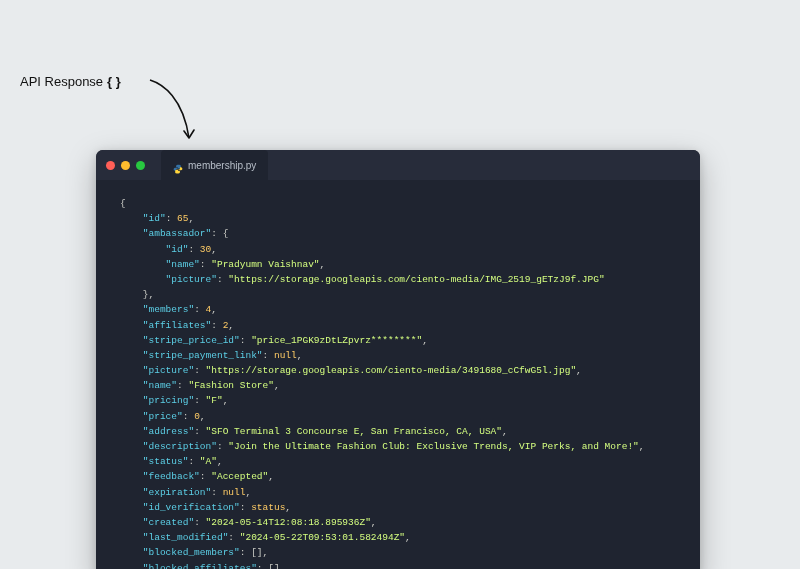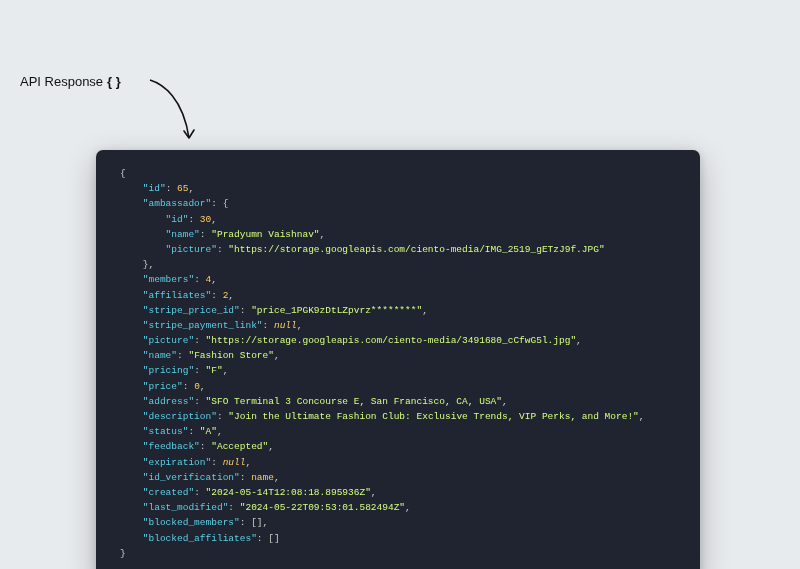--- a/index.html
+++ b/index.html
@@ -93,60 +93,74 @@
     font-size: 9.5px;
     line-height: 1.6;
     color: #c5cbd6;
     white-space: pre;
     letter-spacing: 0px;
   }
   .k  { color: #5ccfe6; }
   .s  { color: #d5ff80; }
   .n  { color: #ffcc66; }
   .b  { color: #ffcc66; }
-  .nl { color: #ffcc66; font-style: italic; }
+  .nl { color: #ffcc66; }
   .p  { color: #cbccc6; }
 </style>
 </head>
 <body>
 
 <div class="container">
 
   <div class="annotation">
     <span>API Response</span>
     <span class="braces">{ }</span>
   </div>
 
   <svg class="arrow" viewBox="0 0 60 80">
     <path d="M5,4 C18,8 38,22 44,62" stroke="#111" stroke-width="1.6" fill="none"></path>
     <path d="M44,62 L39,55 M44,62 L49,54" stroke="#111" stroke-width="1.6" fill="none" stroke-linecap="round"></path>
   </svg>
 
   <div class="editor-window">
+    <div class="title-bar">
+      <span class="dot red"></span>
+      <span class="dot yellow"></span>
+      <span class="dot green"></span>
+      <div class="tab">
+        <span class="py-icon">
+          <svg viewBox="0 0 16 16" width="10" height="10">
+            <path d="M7.5 1C5 1 5 3 5 3v2h3v1H3.5S1 6 1 8.5 3.5 11 3.5 11H5V9s0-2 2.5-2h3s2 0 2-2V3s0-2-2.5-2h-2.5z" fill="#3572A5"></path>
+            <path d="M8.5 15c2.5 0 2.5-2 2.5-2v-2H8v-1h4.5S15 10 15 7.5 12.5 5 12.5 5H11v2s0 2-2.5 2h-3s-2 0-2 2v2s0 2 2.5 2h2.5z" fill="#FFD43B"></path>
+          </svg>
+        </span>
+        <span class="filename">membership.py</span>
+      </div>
+    </div>
     <div class="code-area" id="code-area"><span class="p">{
 </span><span class="p">    </span><span class="k">"id"</span><span class="p">: </span><span class="n">65</span><span class="p">,
 </span><span class="p">    </span><span class="k">"ambassador"</span><span class="p">: {
 </span><span class="p">        </span><span class="k">"id"</span><span class="p">: </span><span class="n">30</span><span class="p">,
 </span><span class="p">        </span><span class="k">"name"</span><span class="p">: </span><span class="s">"Pradyumn Vaishnav"</span><span class="p">,
 </span><span class="p">        </span><span class="k">"picture"</span><span class="p">: </span><span class="s">"https://storage.googleapis.com/ciento-media/IMG_2519_gETzJ9f.JPG"</span><span class="p">
 </span><span class="p">    },
 </span><span class="p">    </span><span class="k">"members"</span><span class="p">: </span><span class="n">4</span><span class="p">,
 </span><span class="p">    </span><span class="k">"affiliates"</span><span class="p">: </span><span class="n">2</span><span class="p">,
 </span><span class="p">    </span><span class="k">"stripe_price_id"</span><span class="p">: </span><span class="s">"price_1PGK9zDtLZpvrz********"</span><span class="p">,
 </span><span class="p">    </span><span class="k">"stripe_payment_link"</span><span class="p">: </span><span class="nl">null</span><span class="p">,
 </span><span class="p">    </span><span class="k">"picture"</span><span class="p">: </span><span class="s">"https://storage.googleapis.com/ciento-media/3491680_cCfwG5l.jpg"</span><span class="p">,
 </span><span class="p">    </span><span class="k">"name"</span><span class="p">: </span><span class="s">"Fashion Store"</span><span class="p">,
 </span><span class="p">    </span><span class="k">"pricing"</span><span class="p">: </span><span class="s">"F"</span><span class="p">,
 </span><span class="p">    </span><span class="k">"price"</span><span class="p">: </span><span class="n">0</span><span class="p">,
 </span><span class="p">    </span><span class="k">"address"</span><span class="p">: </span><span class="s">"SFO Terminal 3 Concourse E, San Francisco, CA, USA"</span><span class="p">,
 </span><span class="p">    </span><span class="k">"description"</span><span class="p">: </span><span class="s">"Join the Ultimate Fashion Club: Exclusive Trends, VIP Perks, and More!"</span><span class="p">,
 </span><span class="p">    </span><span class="k">"status"</span><span class="p">: </span><span class="s">"A"</span><span class="p">,
 </span><span class="p">    </span><span class="k">"feedback"</span><span class="p">: </span><span class="s">"Accepted"</span><span class="p">,
 </span><span class="p">    </span><span class="k">"expiration"</span><span class="p">: </span><span class="nl">null</span><span class="p">,
-</span><span class="p">    </span><span class="k">"id_verification"</span><span class="p">: </span><span class="b">name</span><span class="p">,
+</span><span class="p">    </span><span class="k">"id_verification"</span><span class="p">: </span><span class="b">status</span><span class="p">,
 </span><span class="p">    </span><span class="k">"created"</span><span class="p">: </span><span class="s">"2024-05-14T12:08:18.895936Z"</span><span class="p">,
 </span><span class="p">    </span><span class="k">"last_modified"</span><span class="p">: </span><span class="s">"2024-05-22T09:53:01.582494Z"</span><span class="p">,
 </span><span class="p">    </span><span class="k">"blocked_members"</span><span class="p">: [],
 </span><span class="p">    </span><span class="k">"blocked_affiliates"</span><span class="p">: []
 </span><span class="p">}</span></div>
   </div>
 
 </div>
 
 </body></html>

